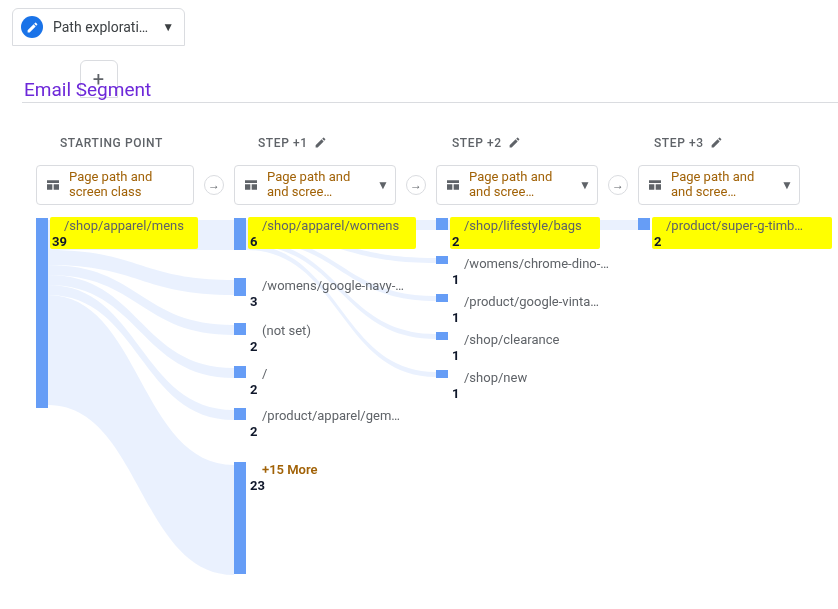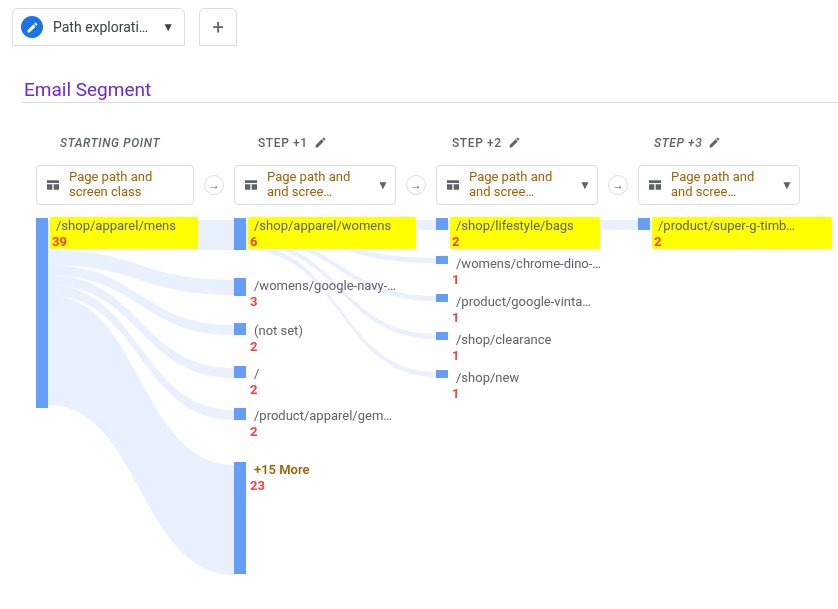--- a/index.html
+++ b/index.html
@@ -1,20 +1,20 @@
 <!DOCTYPE html>
 <html><head>
 <meta charset="utf-8">
 <style>
   * { box-sizing: border-box; }
   html, body { margin: 0; padding: 0; font-family: Roboto, Arial, sans-serif; background: #fff; color: #3c4043; }
   .canvas { position: relative; width: 838px; height: 609px; overflow: hidden; }
 
   
-  .tabs { position: absolute; left: 12px; top: 8px; display: flex; gap: 14px; align-items: center; }
+  .tabs { position: absolute; left: 12px; top: 8px; display: flex; gap: 14px; align-items: center; flex-direction: column; }
   .tab { display: flex; align-items: center; gap: 10px; border: 1px solid #dadce0; border-radius: 6px 6px 0 0; background: #fff; padding: 6px 10px 6px 8px; height: 38px; }
   .tab .edit-badge { width: 22px; height: 22px; border-radius: 50%; background: #1a73e8; color: #fff; display: flex; align-items: center; justify-content: center; }
   .tab .edit-badge svg { width: 13px; height: 13px; }
   .tab-label { font-size: 14px; color: #3c4043; max-width: 110px; white-space: nowrap; overflow: hidden; text-overflow: ellipsis; }
   .tab-caret { font-size: 12px; color: #3c4043; margin-left: 4px; }
   .add-tab { width: 38px; height: 38px; border: 1px solid #dadce0; border-radius: 6px 6px 0 0; display: flex; align-items: center; justify-content: center; background: #fff; font-size: 20px; color: #5f6368; }
 
   
   .title { position: absolute; left: 24px; top: 78px; font-size: 19px; color: #6d28d9; }
   .title-rule { position: absolute; left: 22px; right: 0; top: 102px; border-bottom: 1px solid #dadce0; }
@@ -35,22 +35,22 @@
   .card .chev { margin-left: auto; color: #5f6368; font-size: 12px; }
 
   .step-arrow { position: absolute; width: 20px; height: 20px; border: 1px solid #dadce0; border-radius: 50%; display: flex; align-items: center; justify-content: center; color: #5f6368; font-size: 12px; background: #fff; }
 
   
   .sankey { position: absolute; left: 0; top: 210px; width: 838px; height: 390px; }
   .sankey svg { position: absolute; inset: 0; }
   .node { position: absolute; }
   .node .bar { position: absolute; left: 0; top: 0; width: 12px; background: #669DF6; }
   .node .bar.small { width: 12px; }
-  .node .lbl { position: absolute; left: 20px; top: 0; max-width: 160px; white-space: nowrap; overflow: hidden; text-overflow: ellipsis; font-size: 13px; color: #5f6368; }
-  .node .cnt { position: absolute; left: 16px; top: 16px; font-size: 13px; font-weight: 700; color: #ef4444; }
+  .node .lbl { position: absolute; left: 28px; top: 0; max-width: 160px; white-space: nowrap; overflow: hidden; text-overflow: ellipsis; font-size: 13px; color: #5f6368; }
+  .node .cnt { position: absolute; left: 16px; top: 16px; font-size: 13px; font-weight: 700; color: #0f172a; }
   .node.hl .lbl-bg { position: absolute; left: 14px; top: -1px; height: 32px; background: #ffff00; border-radius: 2px; }
   .more .lbl { color: #a16207; font-weight: 600; }
 </style>
 </head>
 <body>
 
 <div class="canvas">
 
   <div class="tabs">
     <div class="tab">
@@ -62,32 +62,32 @@
       <span class="tab-label">Path explorati…</span>
       <span class="tab-caret">▼</span>
     </div>
     <div class="add-tab">+</div>
   </div>
 
   <div class="title">Email Segment</div>
   <div class="title-rule"></div>
 
   <div class="col-heads">
-    <div class="col-head" style="left:60px;font-style:italic;"><span>STARTING POINT</span></div>
+    <div class="col-head" style="left:60px;"><span>STARTING POINT</span></div>
     <div class="col-head" style="left:258px;"><span>STEP +1</span><span class="pencil">
           <svg viewBox="0 0 24 24">
             <path d="M3 17.25V21h3.75L17.81 9.94l-3.75-3.75L3 17.25zM20.71 7.04a1 1 0 0 0 0-1.41l-2.34-2.34a1 1 0 0 0-1.41 0l-1.83 1.83 3.75 3.75 1.83-1.83z"></path>
           </svg>
         </span></div>
     <div class="col-head" style="left:452px;"><span>STEP +2</span><span class="pencil">
           <svg viewBox="0 0 24 24">
             <path d="M3 17.25V21h3.75L17.81 9.94l-3.75-3.75L3 17.25zM20.71 7.04a1 1 0 0 0 0-1.41l-2.34-2.34a1 1 0 0 0-1.41 0l-1.83 1.83 3.75 3.75 1.83-1.83z"></path>
           </svg>
         </span></div>
-    <div class="col-head" style="left:654px;font-style:italic;"><span>STEP +3</span><span class="pencil">
+    <div class="col-head" style="left:654px;"><span>STEP +3</span><span class="pencil">
           <svg viewBox="0 0 24 24">
             <path d="M3 17.25V21h3.75L17.81 9.94l-3.75-3.75L3 17.25zM20.71 7.04a1 1 0 0 0 0-1.41l-2.34-2.34a1 1 0 0 0-1.41 0l-1.83 1.83 3.75 3.75 1.83-1.83z"></path>
           </svg>
         </span></div>
   </div>
 
   <div class="cards">
     <div class="card" style="left:36px; width:158px;">
       <span class="grid-icon">
           <svg viewBox="0 0 24 24" fill="currentColor">

